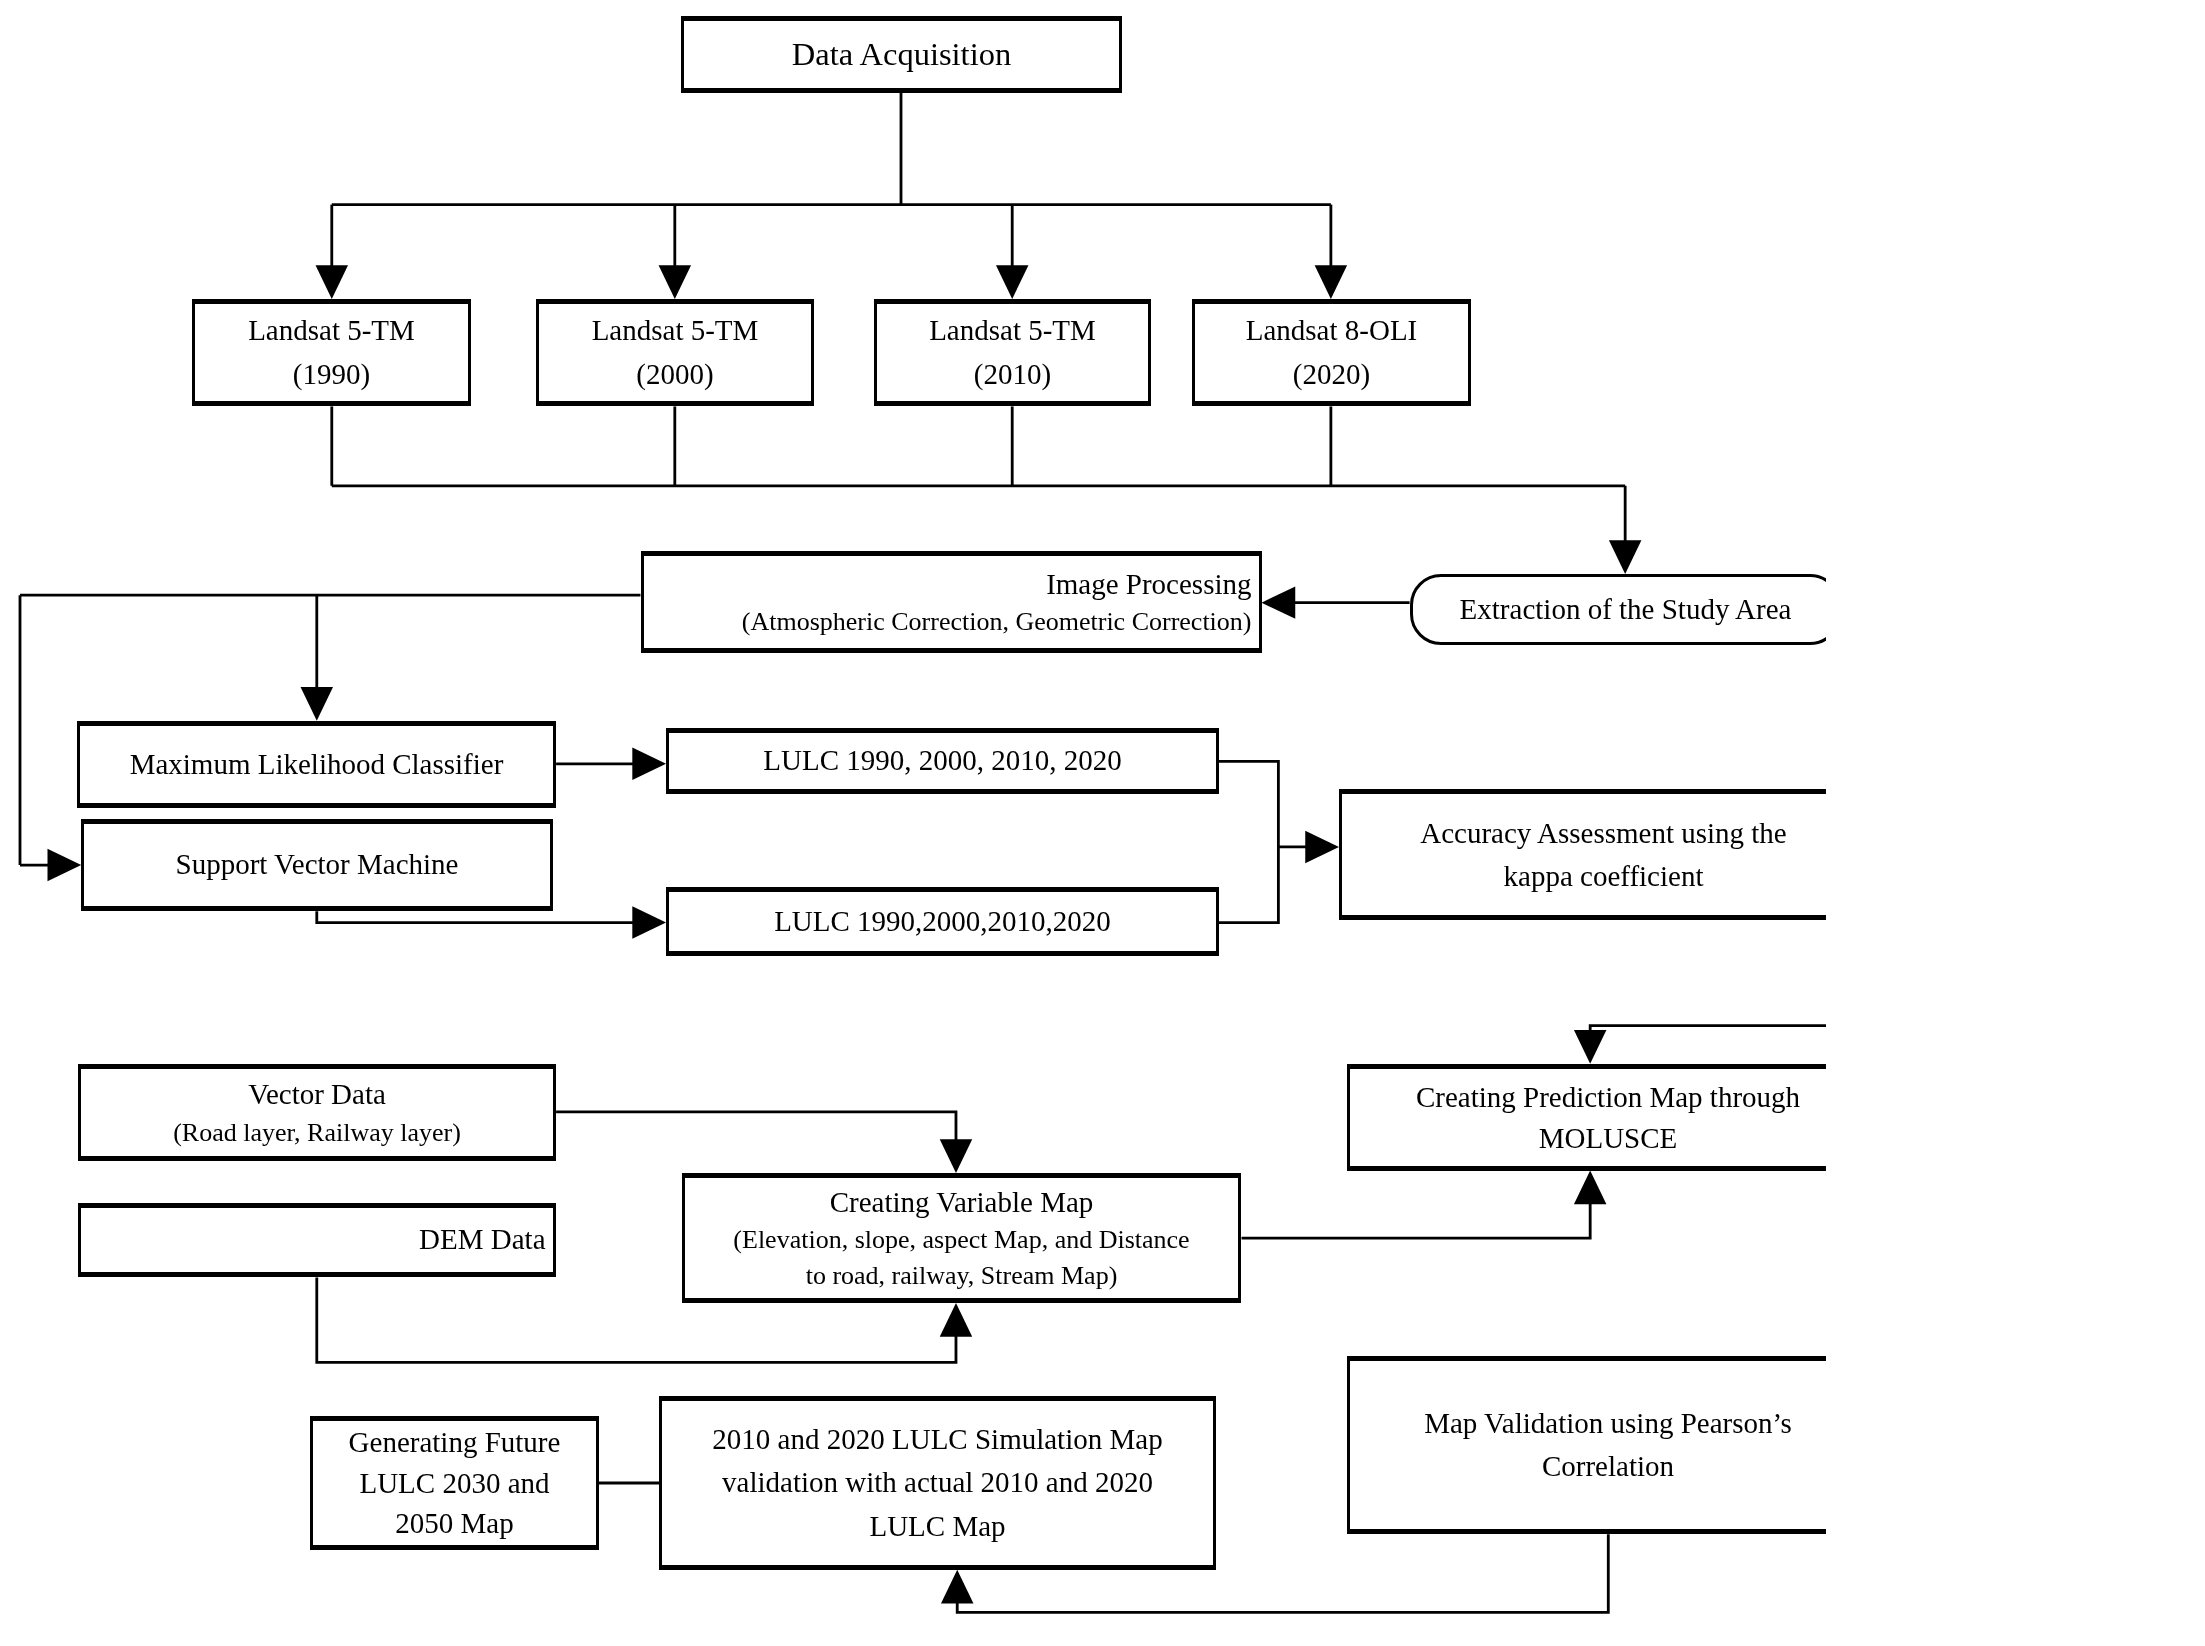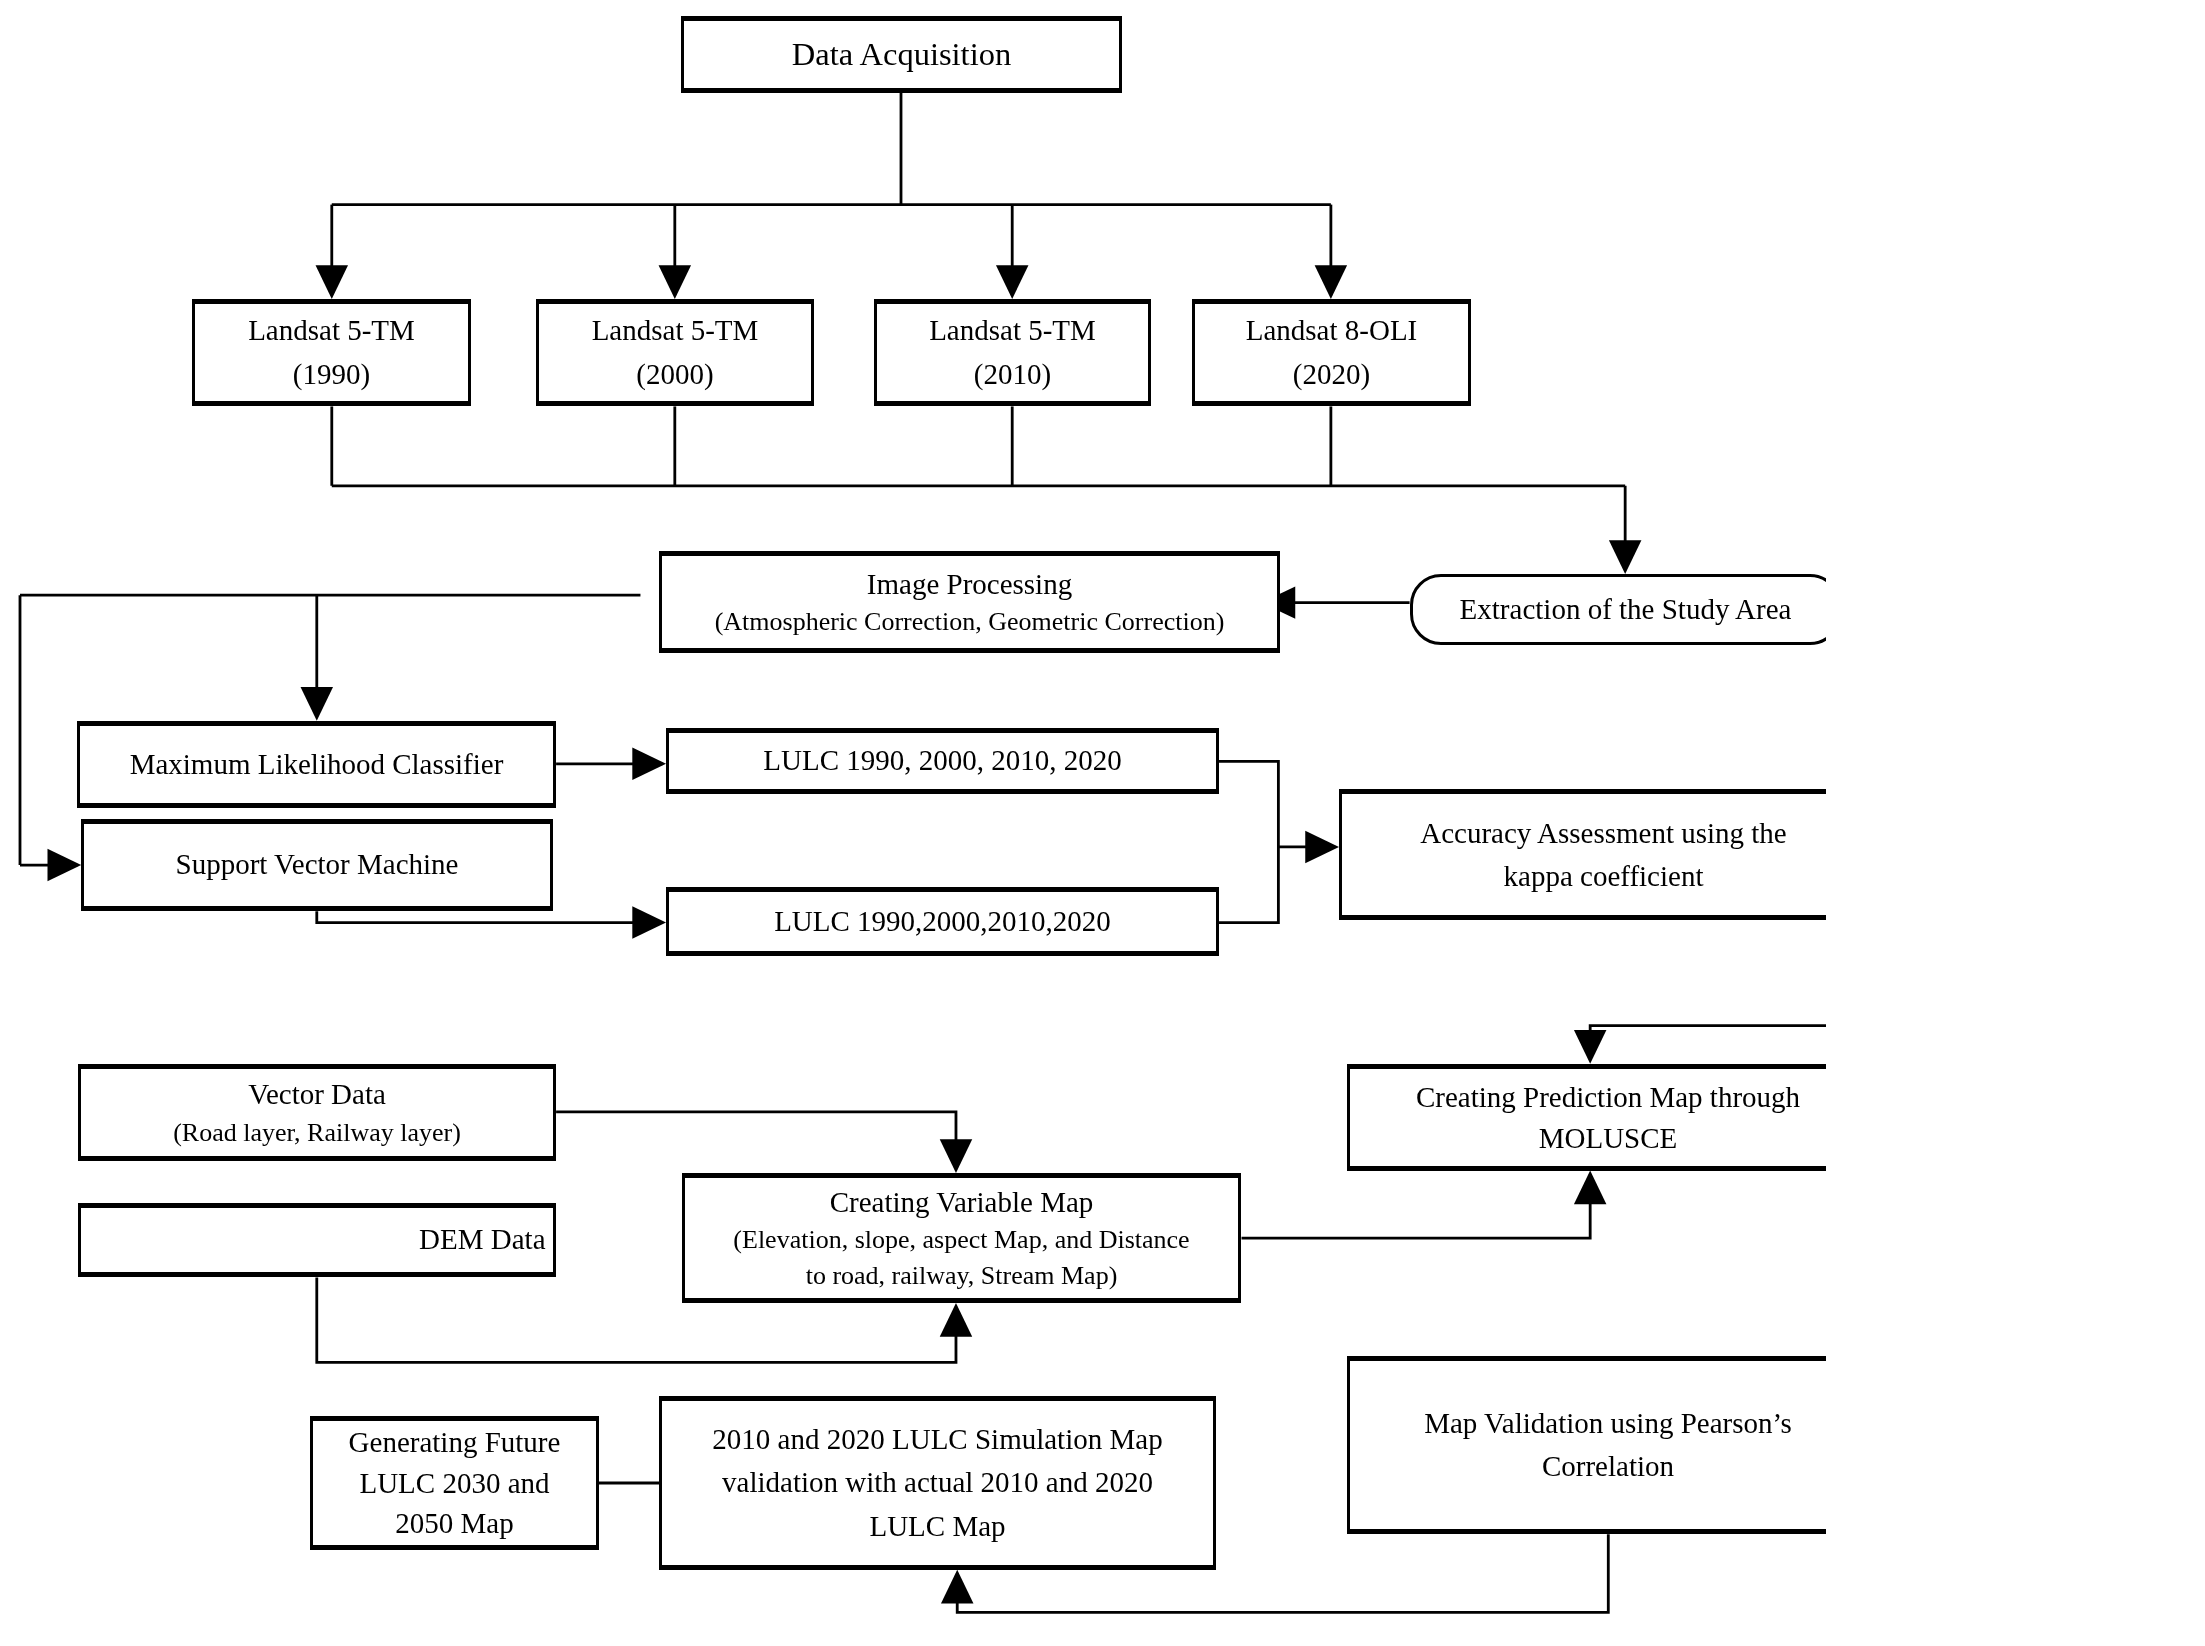--- a/index.html
+++ b/index.html
@@ -161,21 +161,21 @@
   <div class="node" style="left:874px;top:299px;width:277px;height:107px;">
     <div class="t">Landsat 5-TM</div>
     <div class="t">(2010)</div>
   </div>
 
   <div class="node" style="left:1192px;top:299px;width:279px;height:107px;">
     <div class="t">Landsat 8-OLI</div>
     <div class="t">(2020)</div>
   </div>
 
-  <div class="node" style="left:659px;top:551px;width:621px;height:102px;line-height:1.35;">
+  <div class="node" style="left:641px;top:551px;width:621px;height:102px;line-height:1.35;text-align:right;">
     <div class="t">Image Processing</div>
     <div class="t sub">(Atmospheric Correction, Geometric Correction)</div>
   </div>
 
   <div class="node" style="left:1410px;top:574px;width:431px;height:71px;border-width:3.7px;border-radius:31px;">
     <div class="t">Extraction of the Study Area</div>
   </div>
 
   <div class="node" style="left:77px;top:721px;width:479px;height:87px;">
     <div class="t">Maximum Likelihood Classifier</div>

